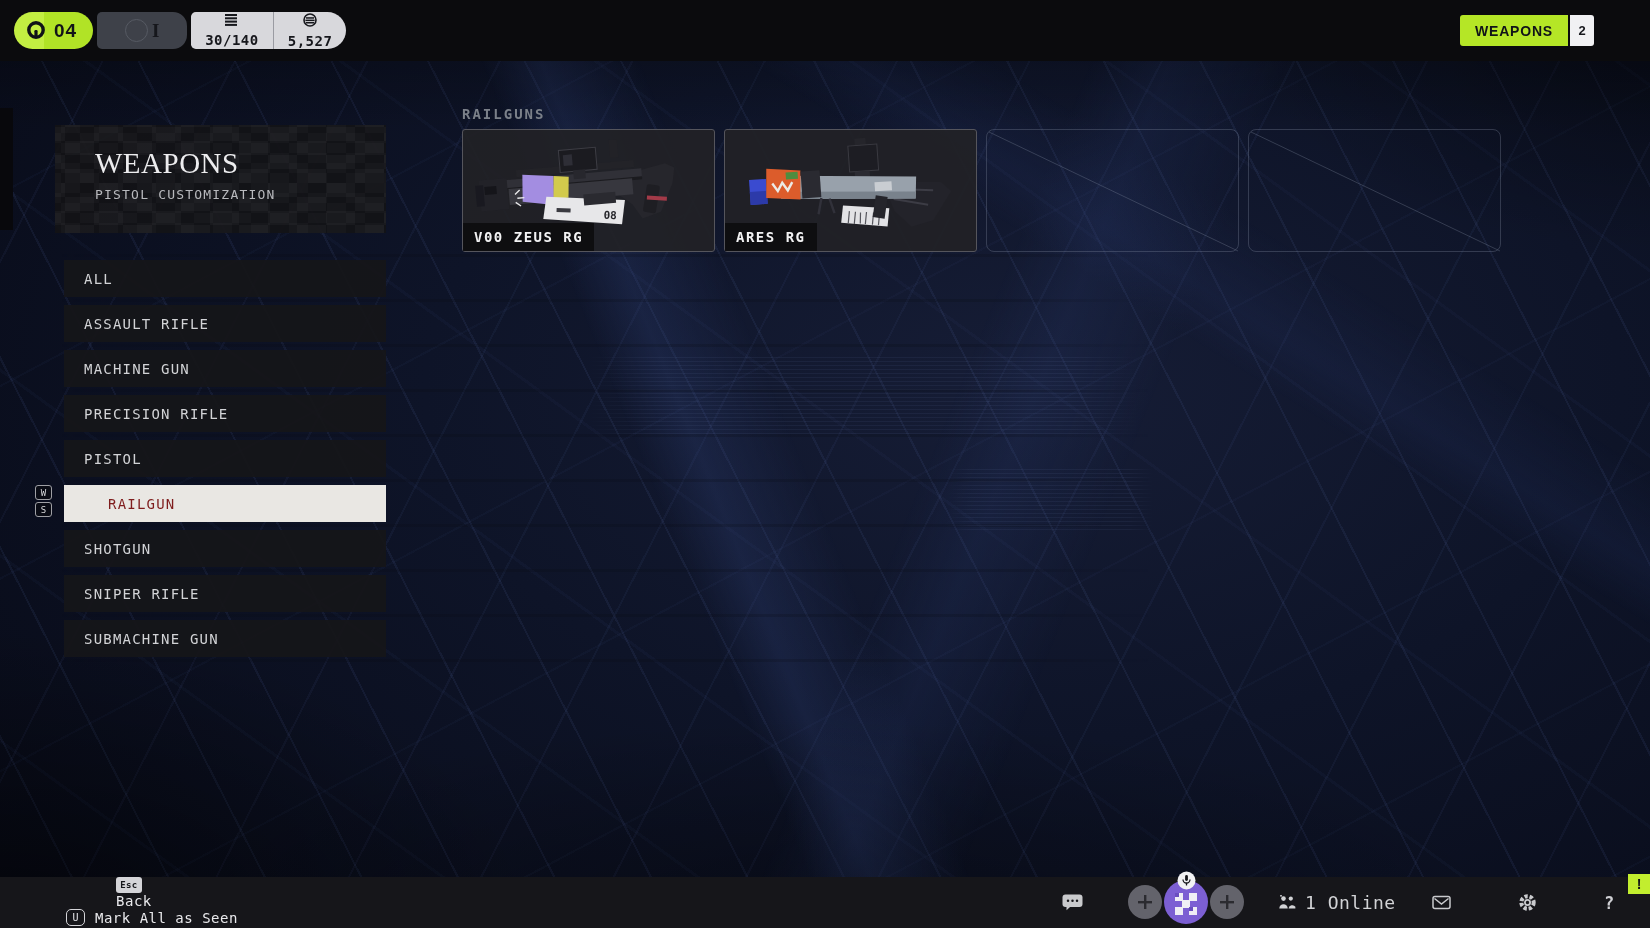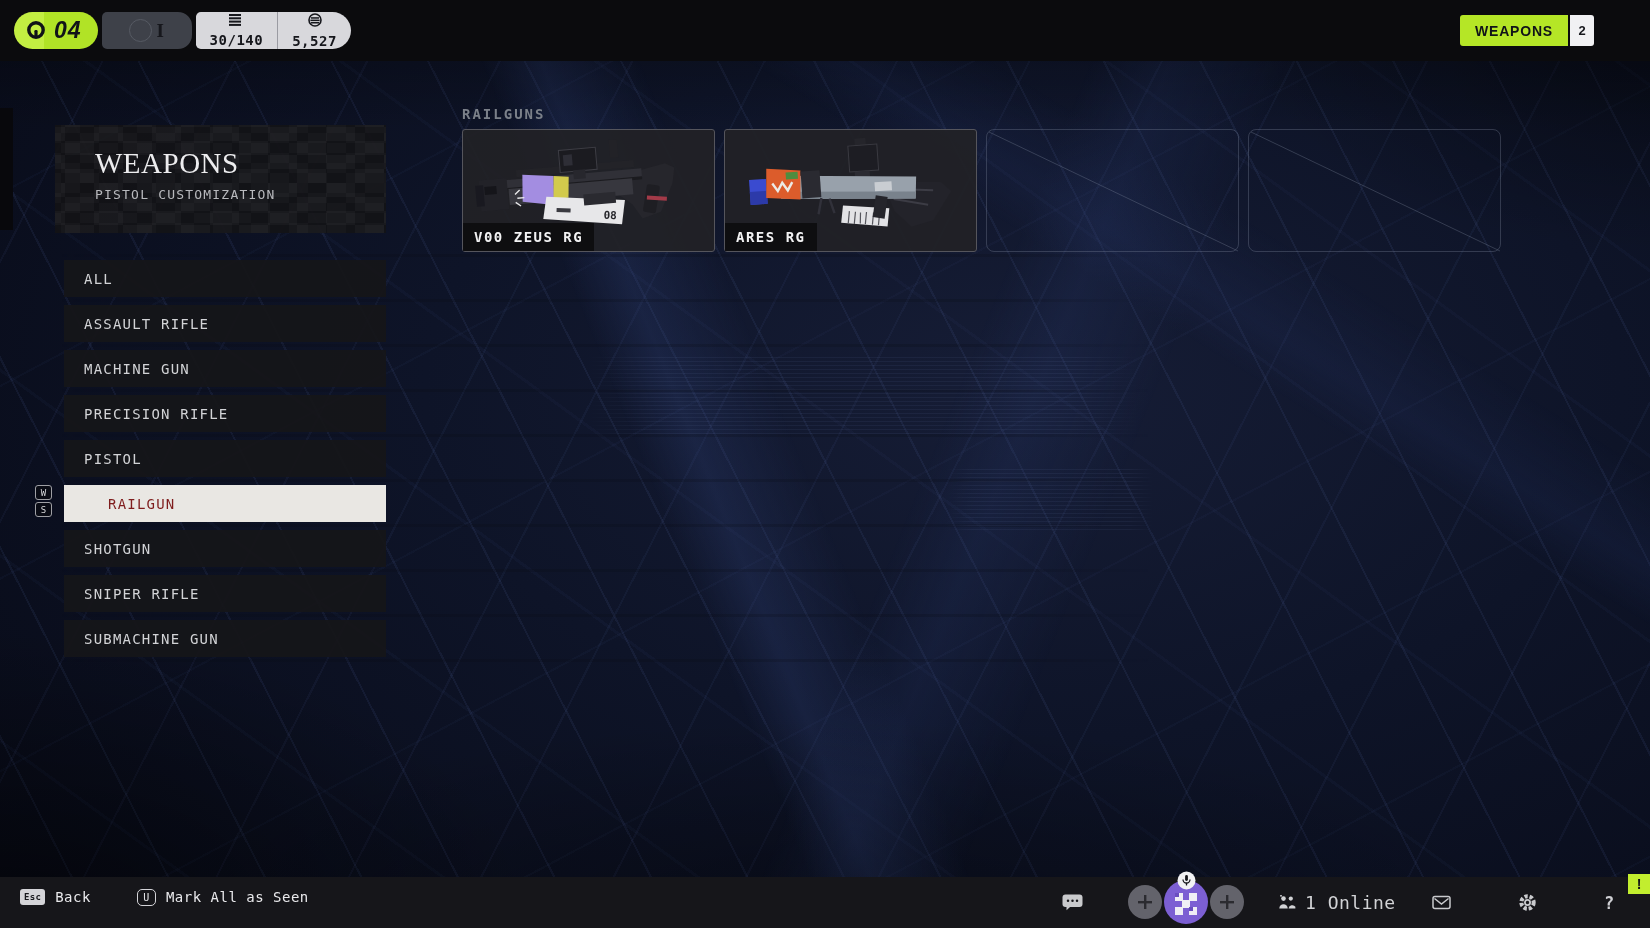--- a/index.html
+++ b/index.html
@@ -39,21 +39,21 @@
   .gb2 { left:946px; top:466px; width:208px; height:64px; }
   .gb3 { left:60px;  top:250px; width:1090px; height:412px; opacity:.25;
     background: repeating-linear-gradient(0deg, rgba(10,12,20,.8) 0 3px, transparent 3px 45px); }
 
   
   .topbar { position:absolute; left:0; top:0; width:1650px; height:61px; background:#0b0b0d; display:flex; align-items:center; z-index:5; }
   .pill { height:37px; display:flex; align-items:center; }
   .pill-level { margin-left:14px; padding:0 16px 0 10px; border-radius:19px;
     background: linear-gradient(90deg, #c3ee42 0 30px, #b1e326 30px); gap:6px; }
   .logo-badge svg { display:block; }
-  .level-num { font-family:"Liberation Sans", sans-serif; font-weight:bold; font-size:23px; color:#111318; letter-spacing:1px;font-style:italic; }
+  .level-num { font-family:"Liberation Sans", sans-serif; font-weight:bold; font-size:19px; color:#111318; letter-spacing:1px; }
   .pill-rank { margin-left:4px; width:90px; border-radius:5px 14px 14px 5px; background:#3e4149; justify-content:center; gap:4px; }
   .rank-circle { width:23px; height:23px; border:1.5px solid #565a63; border-radius:50%; }
   .rank-numeral { font-family:"Liberation Serif", serif; font-weight:bold; font-size:19px; color:#16171c; }
   .pill-stats { margin-left:4px; border-radius:5px 19px 19px 5px; background:#d8d8dc; color:#16171c; }
   .stat-seg { display:flex; align-items:center; gap:6px; padding:0 14px; font-size:14px; font-weight:bold; letter-spacing:.5px;flex-direction:column; }
   .stat-div { width:1px; height:37px; background:#9a9ba2; }
   .topbar-spacer { flex:1; }
   .page-tag { display:flex; margin-right:56px; height:31px; }
   .page-tag-label { background:#b5e626; color:#111318; font-family:"Liberation Sans", sans-serif; font-weight:bold; font-size:14px;
     letter-spacing:.8px; display:flex; align-items:center; padding:0 15px; border-radius:3px 0 0 3px; }
@@ -84,21 +84,21 @@
   .card { position:relative; width:253px; height:123px; }
   .card.filled { background:rgba(33,33,38,.93); border:1px solid #55555c; border-radius:3px; cursor:pointer; }
   .card.filled .weapon-art { position:absolute; inset:0; overflow:hidden; }
   .card-label { position:absolute; left:0; bottom:0; background:rgba(11,11,14,.88); color:#f2f2f3;
     font-size:14px; font-weight:bold; letter-spacing:1.5px; padding:6px 11px 6px; z-index:2; }
   .card.empty { border:1px solid rgba(128,138,158,.33); border-radius:8px; }
   .card.empty svg { position:absolute; inset:0; }
 
   
   .bottombar { position:absolute; left:0; top:877px; width:1650px; height:51px; background:#16161a; z-index:6; }
-  .bb-left { position:absolute; left:20px; top:0; height:40px; display:flex; align-items:center; }
+  .bb-left { position:absolute; left:20px; top:0; height:40px; display:flex; align-items:center;flex-direction:column; }
   .keycap-esc { background:#d4d4d8; color:#17181c; font-size:9px; font-weight:bold; border-radius:3px;
     padding:3px 4px; letter-spacing:.3px; }
   .keycap-outline { width:19px; height:17px; border:1.5px solid #d4d4d8; border-radius:5px; color:#e9e9ec;
     font-size:10px; display:flex; align-items:center; justify-content:center; }
   .bb-label { color:#e9e9ec; font-size:14px; letter-spacing:.5px; margin-left:10px; }
   .bb-group2 { margin-left:46px; display:flex; align-items:center; }
   .bb-icon { position:absolute; top:0; height:51px; display:flex; align-items:center; justify-content:center; cursor:pointer; }
   .ic-chat { left:1058px; width:28px; }
   .plus-btn { border-radius:50%; width:34px; height:34px; background:#63636b; top:8px; }
   .plus-btn svg { display:block; }

